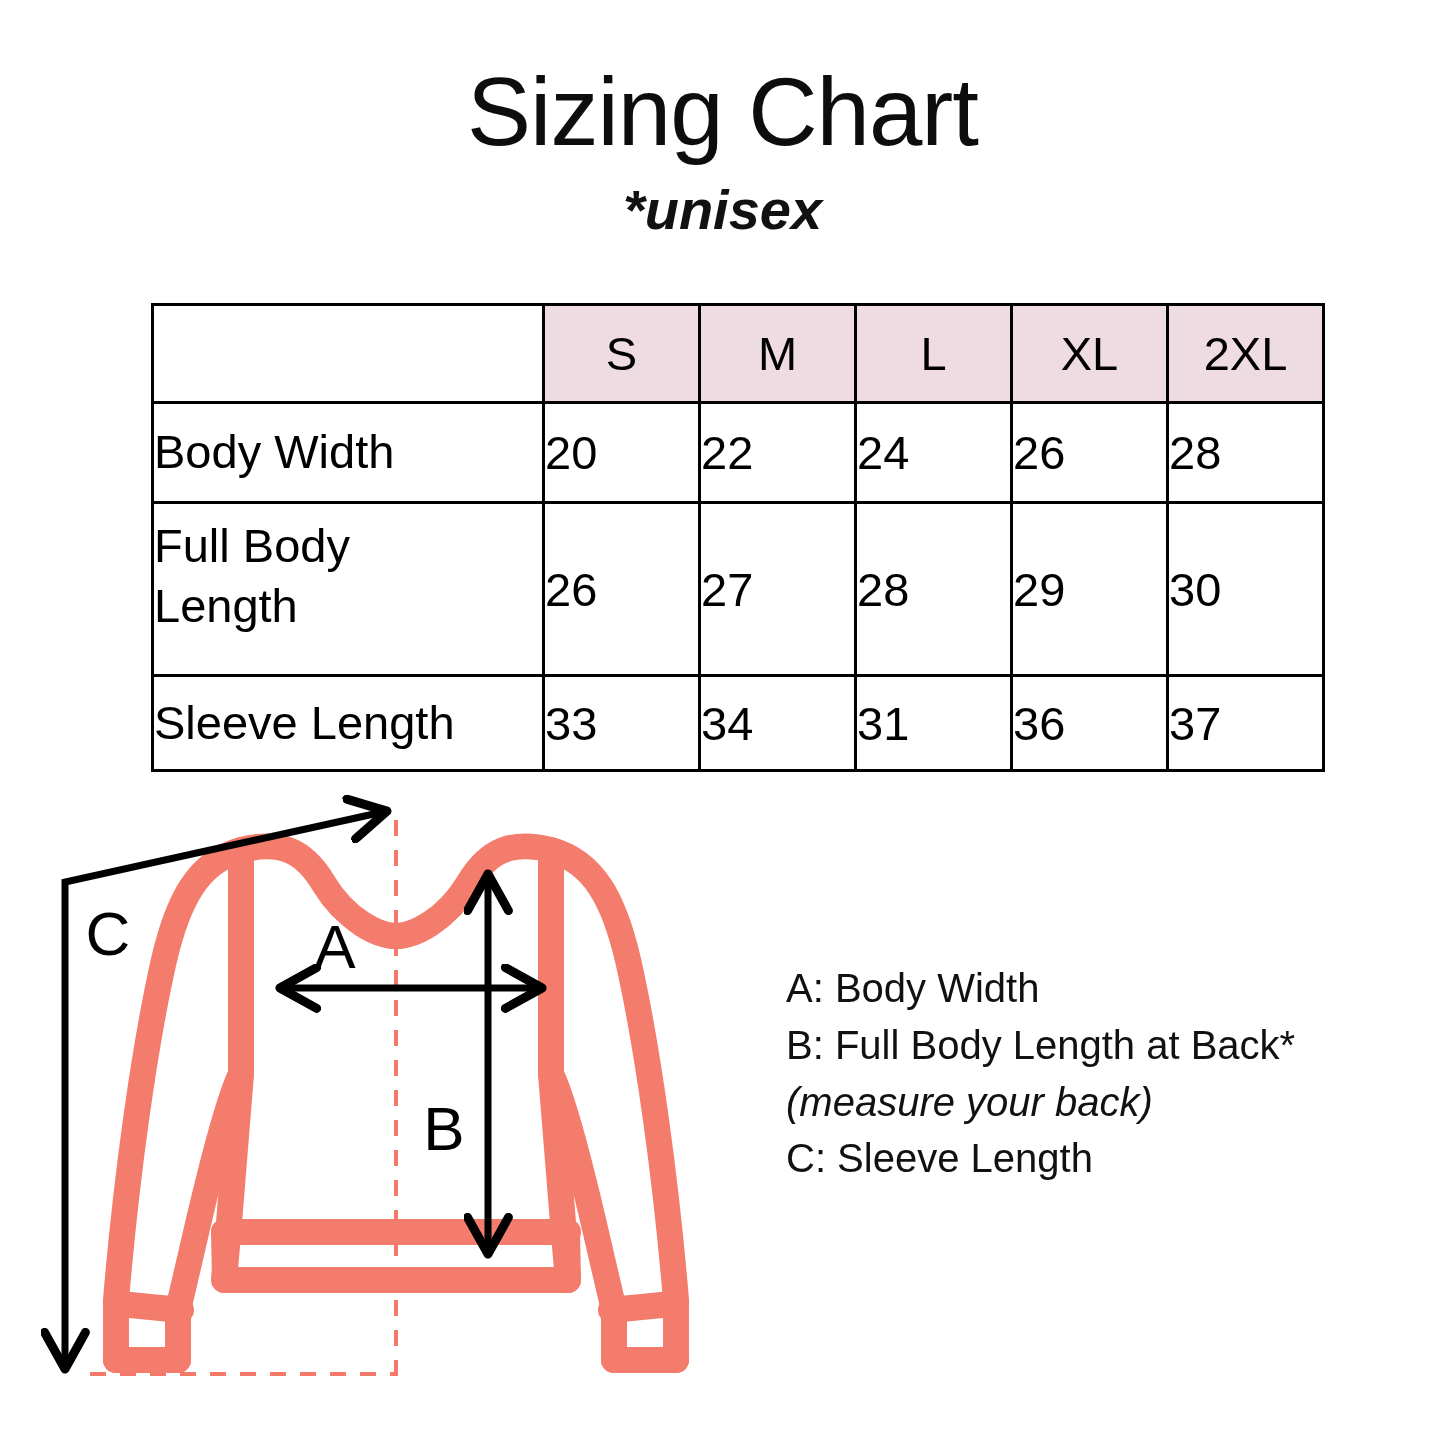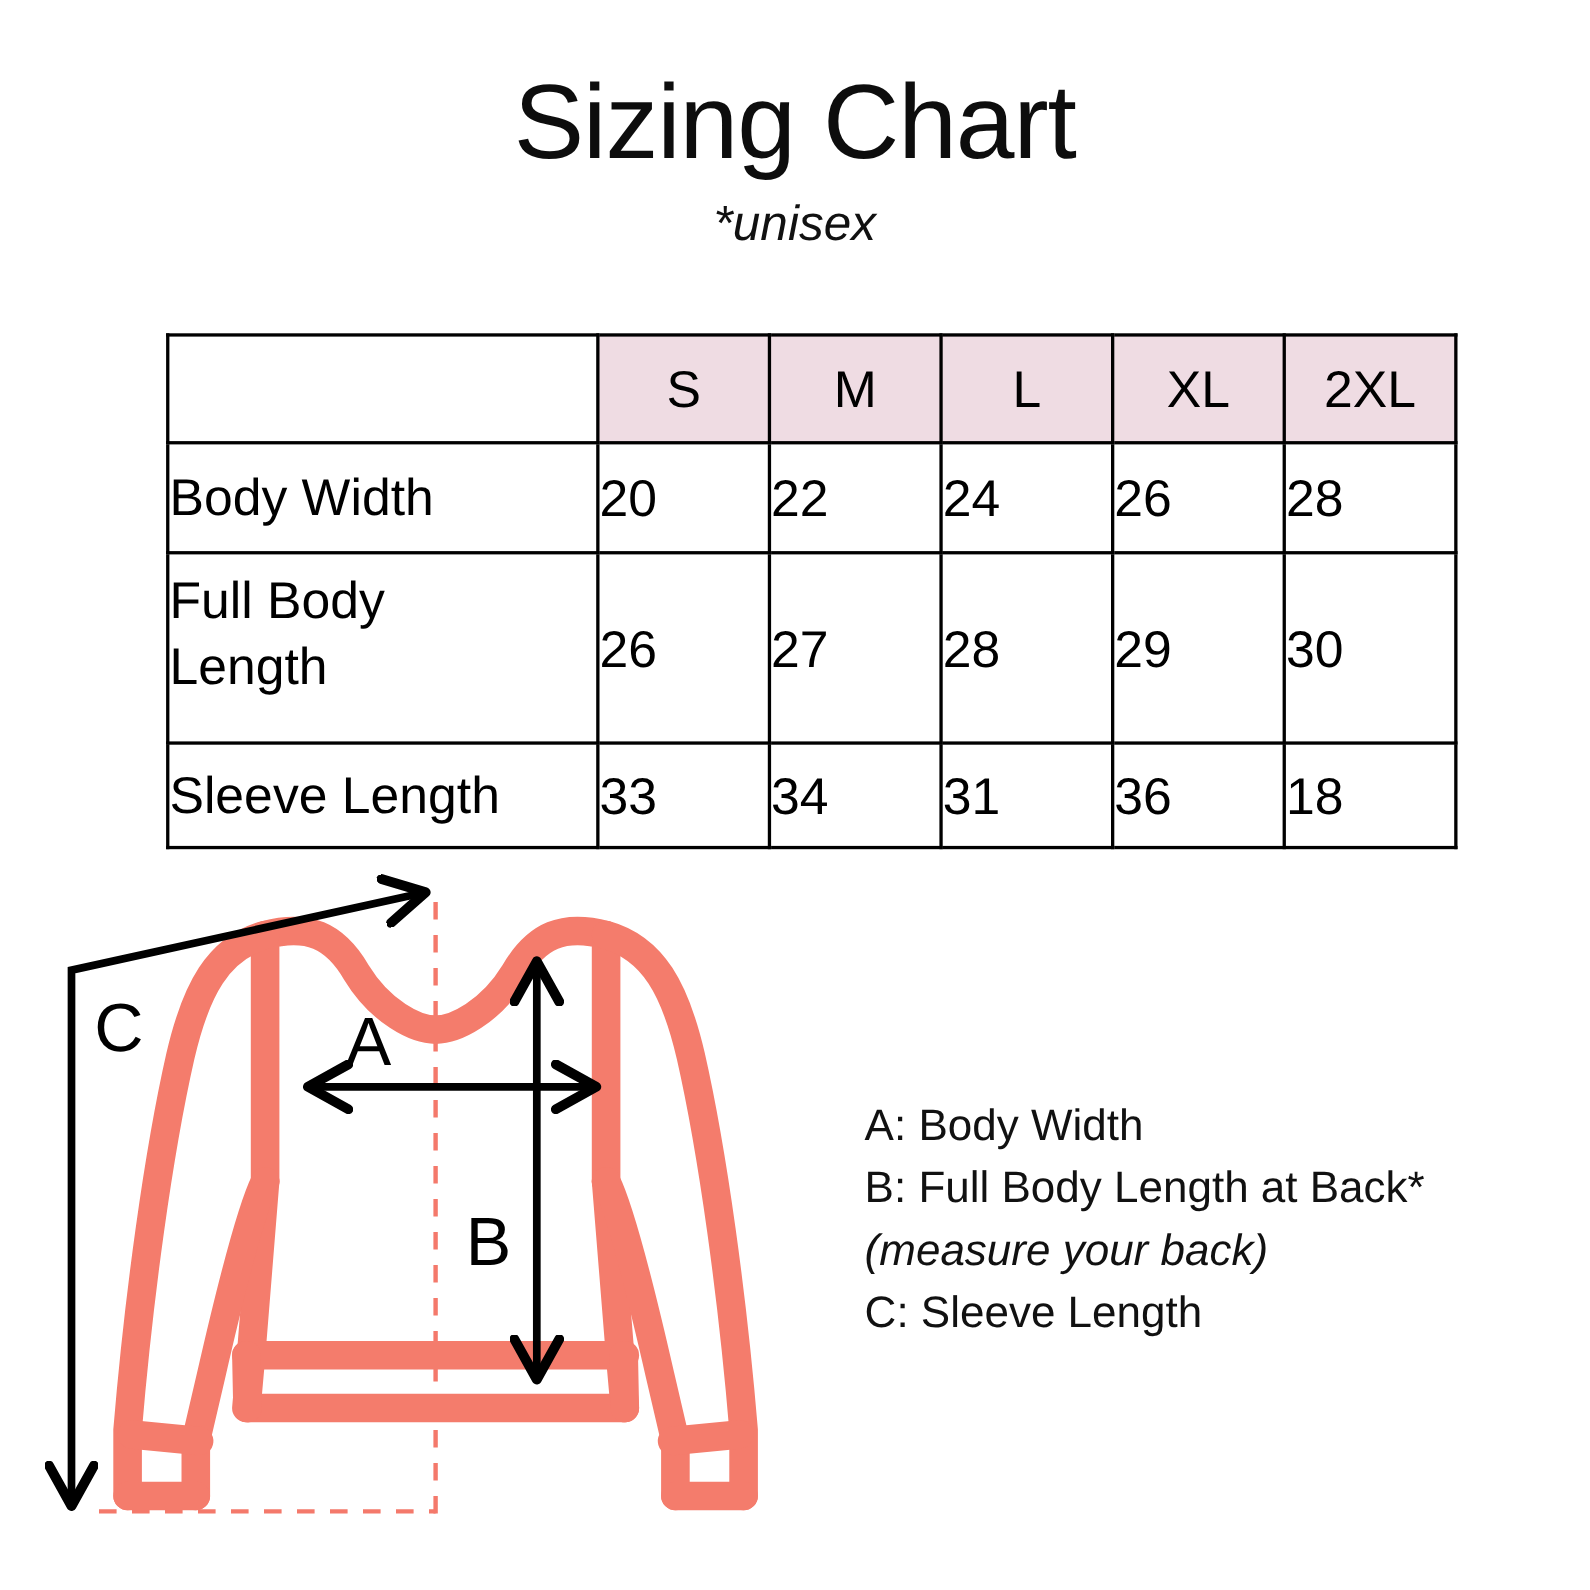--- a/index.html
+++ b/index.html
@@ -26,23 +26,23 @@
   }
   .page-title {
     font-size: 96px;
     font-weight: 400;
     line-height: 1.05;
     letter-spacing: -1px;
     color: #0d0d0d;
   }
   .page-subtitle {
     margin-top: 14px;
-    font-size: 45px;
+    font-size: 56px;
     font-style: italic;
-    font-weight: 400;
+    font-weight: 700;
     color: #111111;
   }
 
   
   .size-table-wrap {
     position: absolute;
     left: 151px;
     top: 303px;
     width: 1171px;
   }
@@ -97,21 +97,21 @@
     top: 780px;
     width: 700px;
     height: 650px;
   }
   .diagram svg { display: block; }
 
   
   .legend {
     position: absolute;
     left: 786px;
-    top: 995px;
+    top: 960px;
     width: 620px;
   }
   .legend-line {
     font-size: 40px;
     line-height: 1.42;
     color: #111111;
     white-space: nowrap;
   }
   .legend-line.italic {
     font-style: italic;
@@ -164,21 +164,21 @@
         <td class="row-value">28</td>
         <td class="row-value">29</td>
         <td class="row-value">30</td>
       </tr>
       <tr class="r-sleeve">
         <td class="row-label">Sleeve Length</td>
         <td class="row-value">33</td>
         <td class="row-value">34</td>
         <td class="row-value">31</td>
         <td class="row-value">36</td>
-        <td class="row-value">18</td>
+        <td class="row-value">37</td>
       </tr>
     </tbody>
   </table>
 </div>
 
 <div class="diagram">
   <svg width="700" height="650" viewBox="0 0 700 650" xmlns="http://www.w3.org/2000/svg">
     <defs>
       <marker id="arrowEnd" viewBox="0 0 12 12" refX="9" refY="6" markerWidth="7" markerHeight="7" orient="auto-start-reverse">
         <path d="M 1 1 L 10 6 L 1 11" fill="none" stroke="#000000" stroke-width="2.2" stroke-linecap="round" stroke-linejoin="round"></path>

